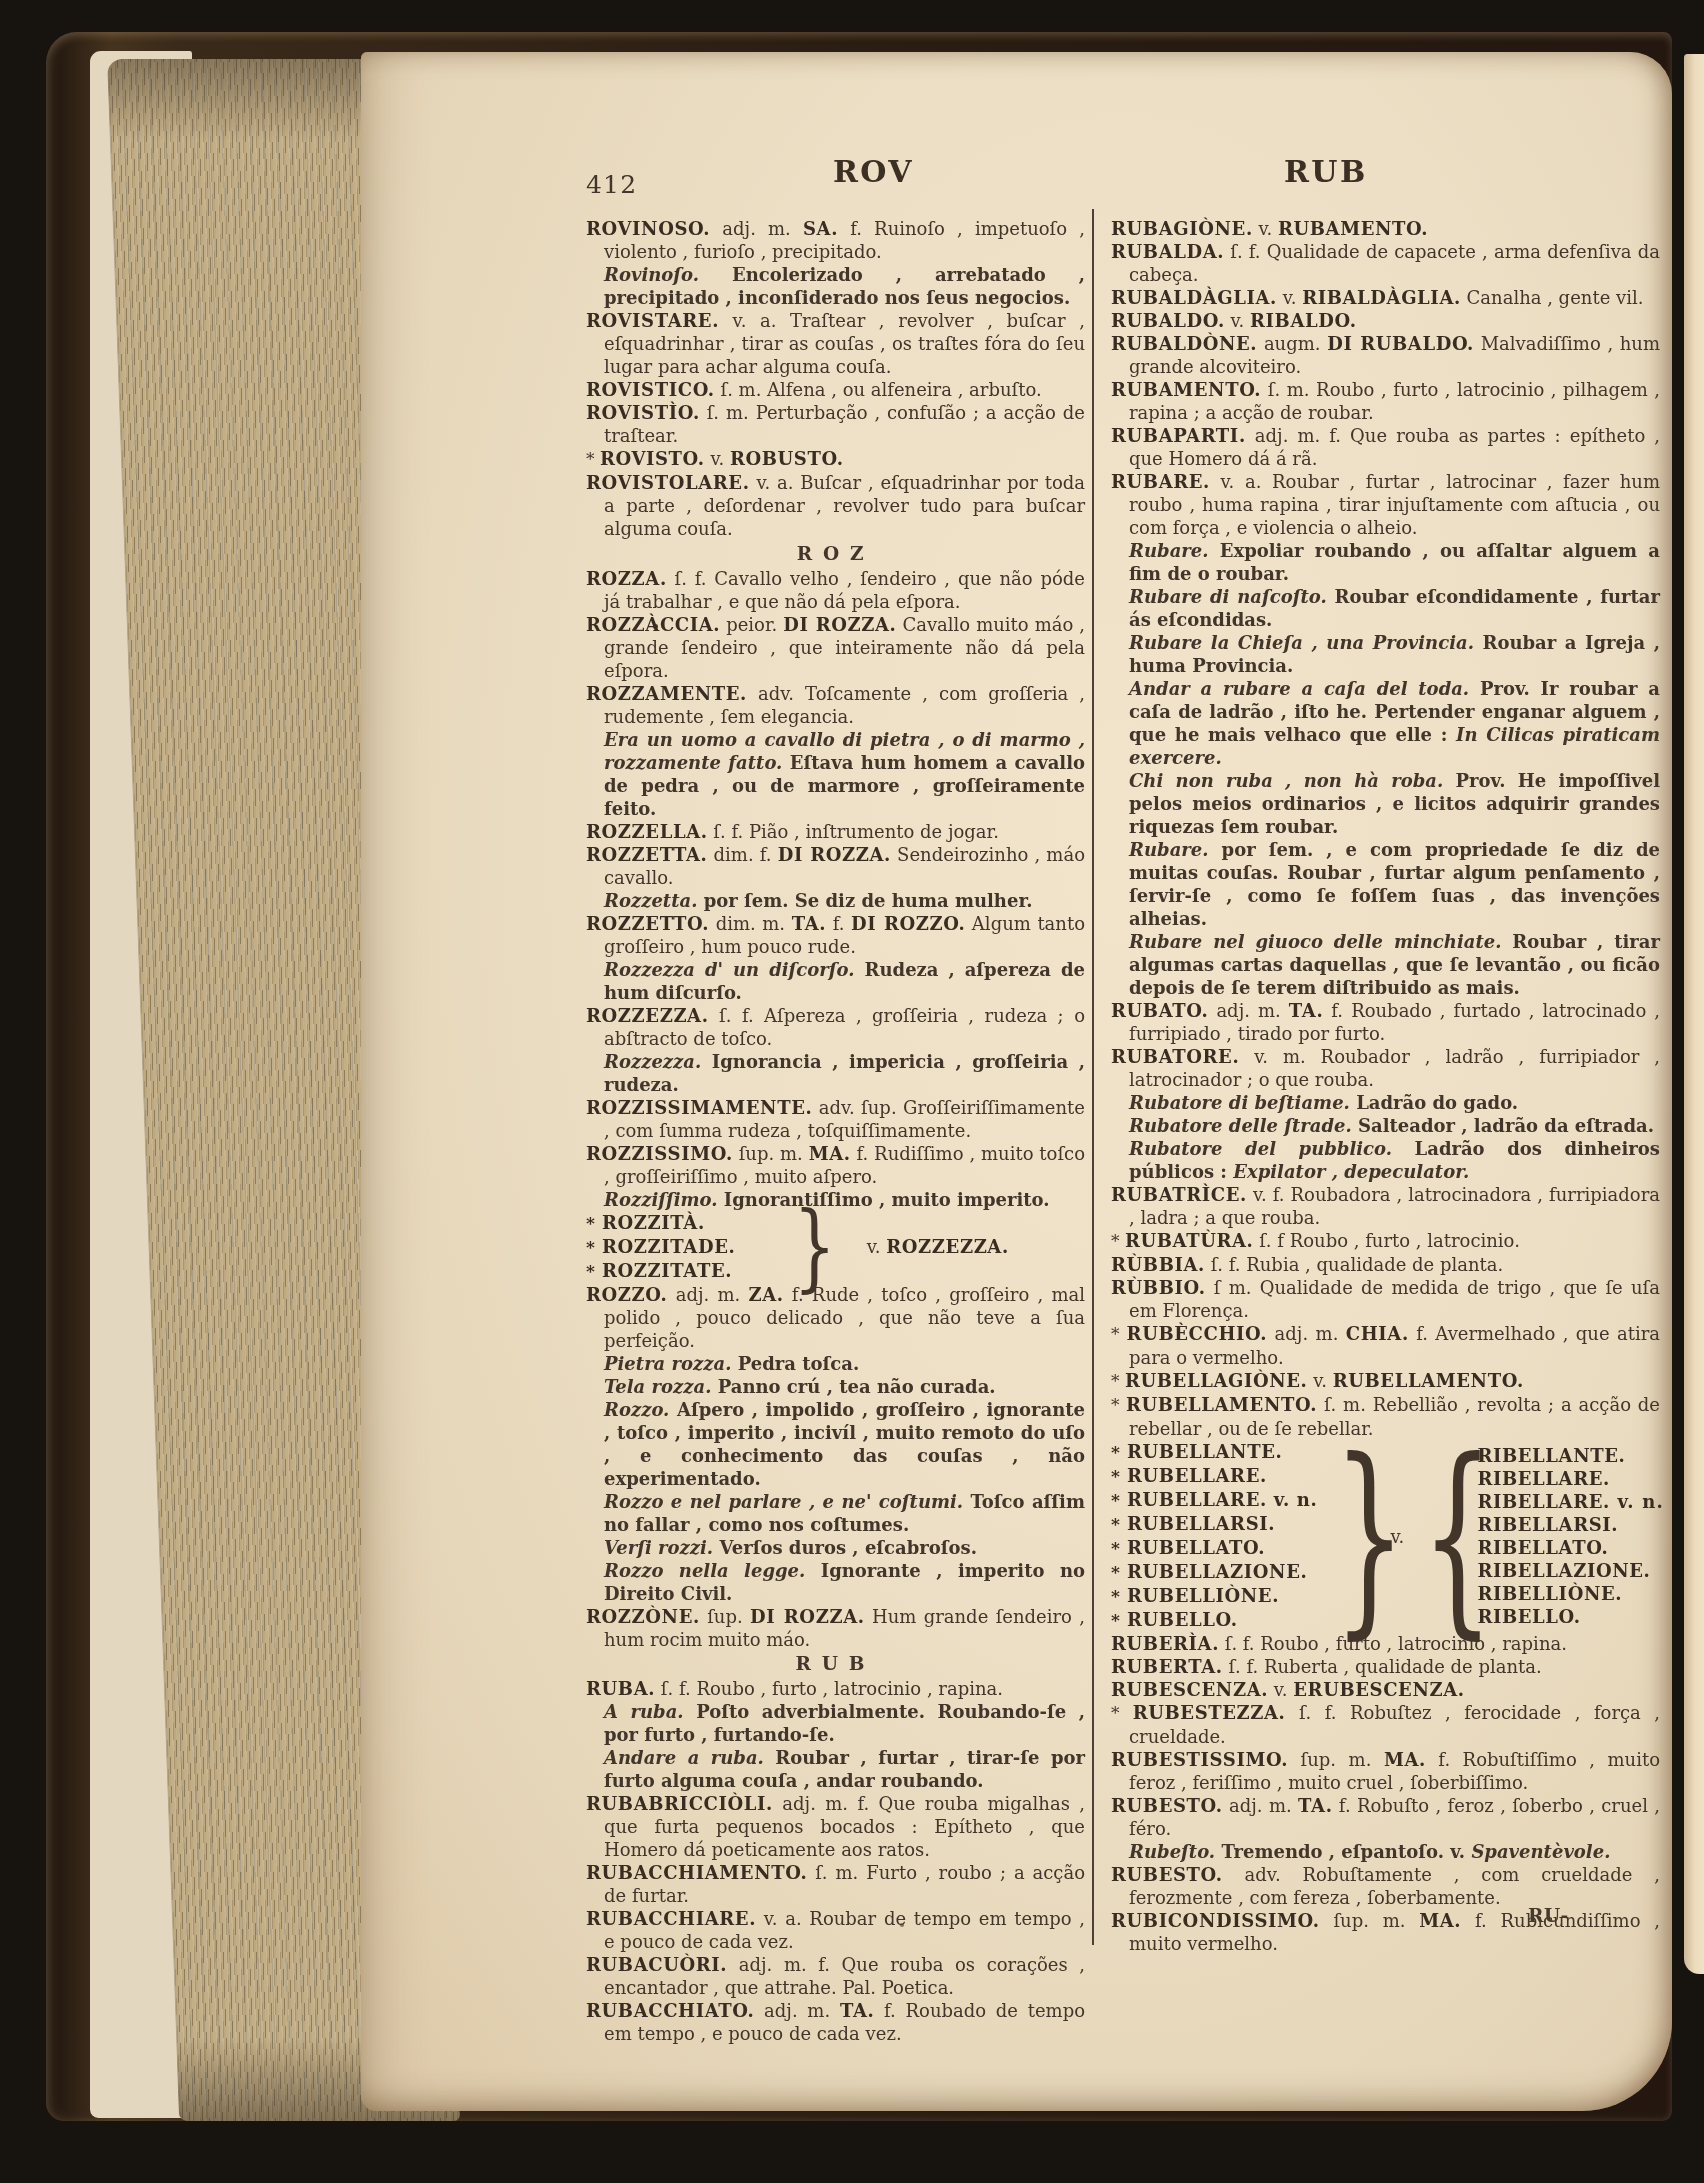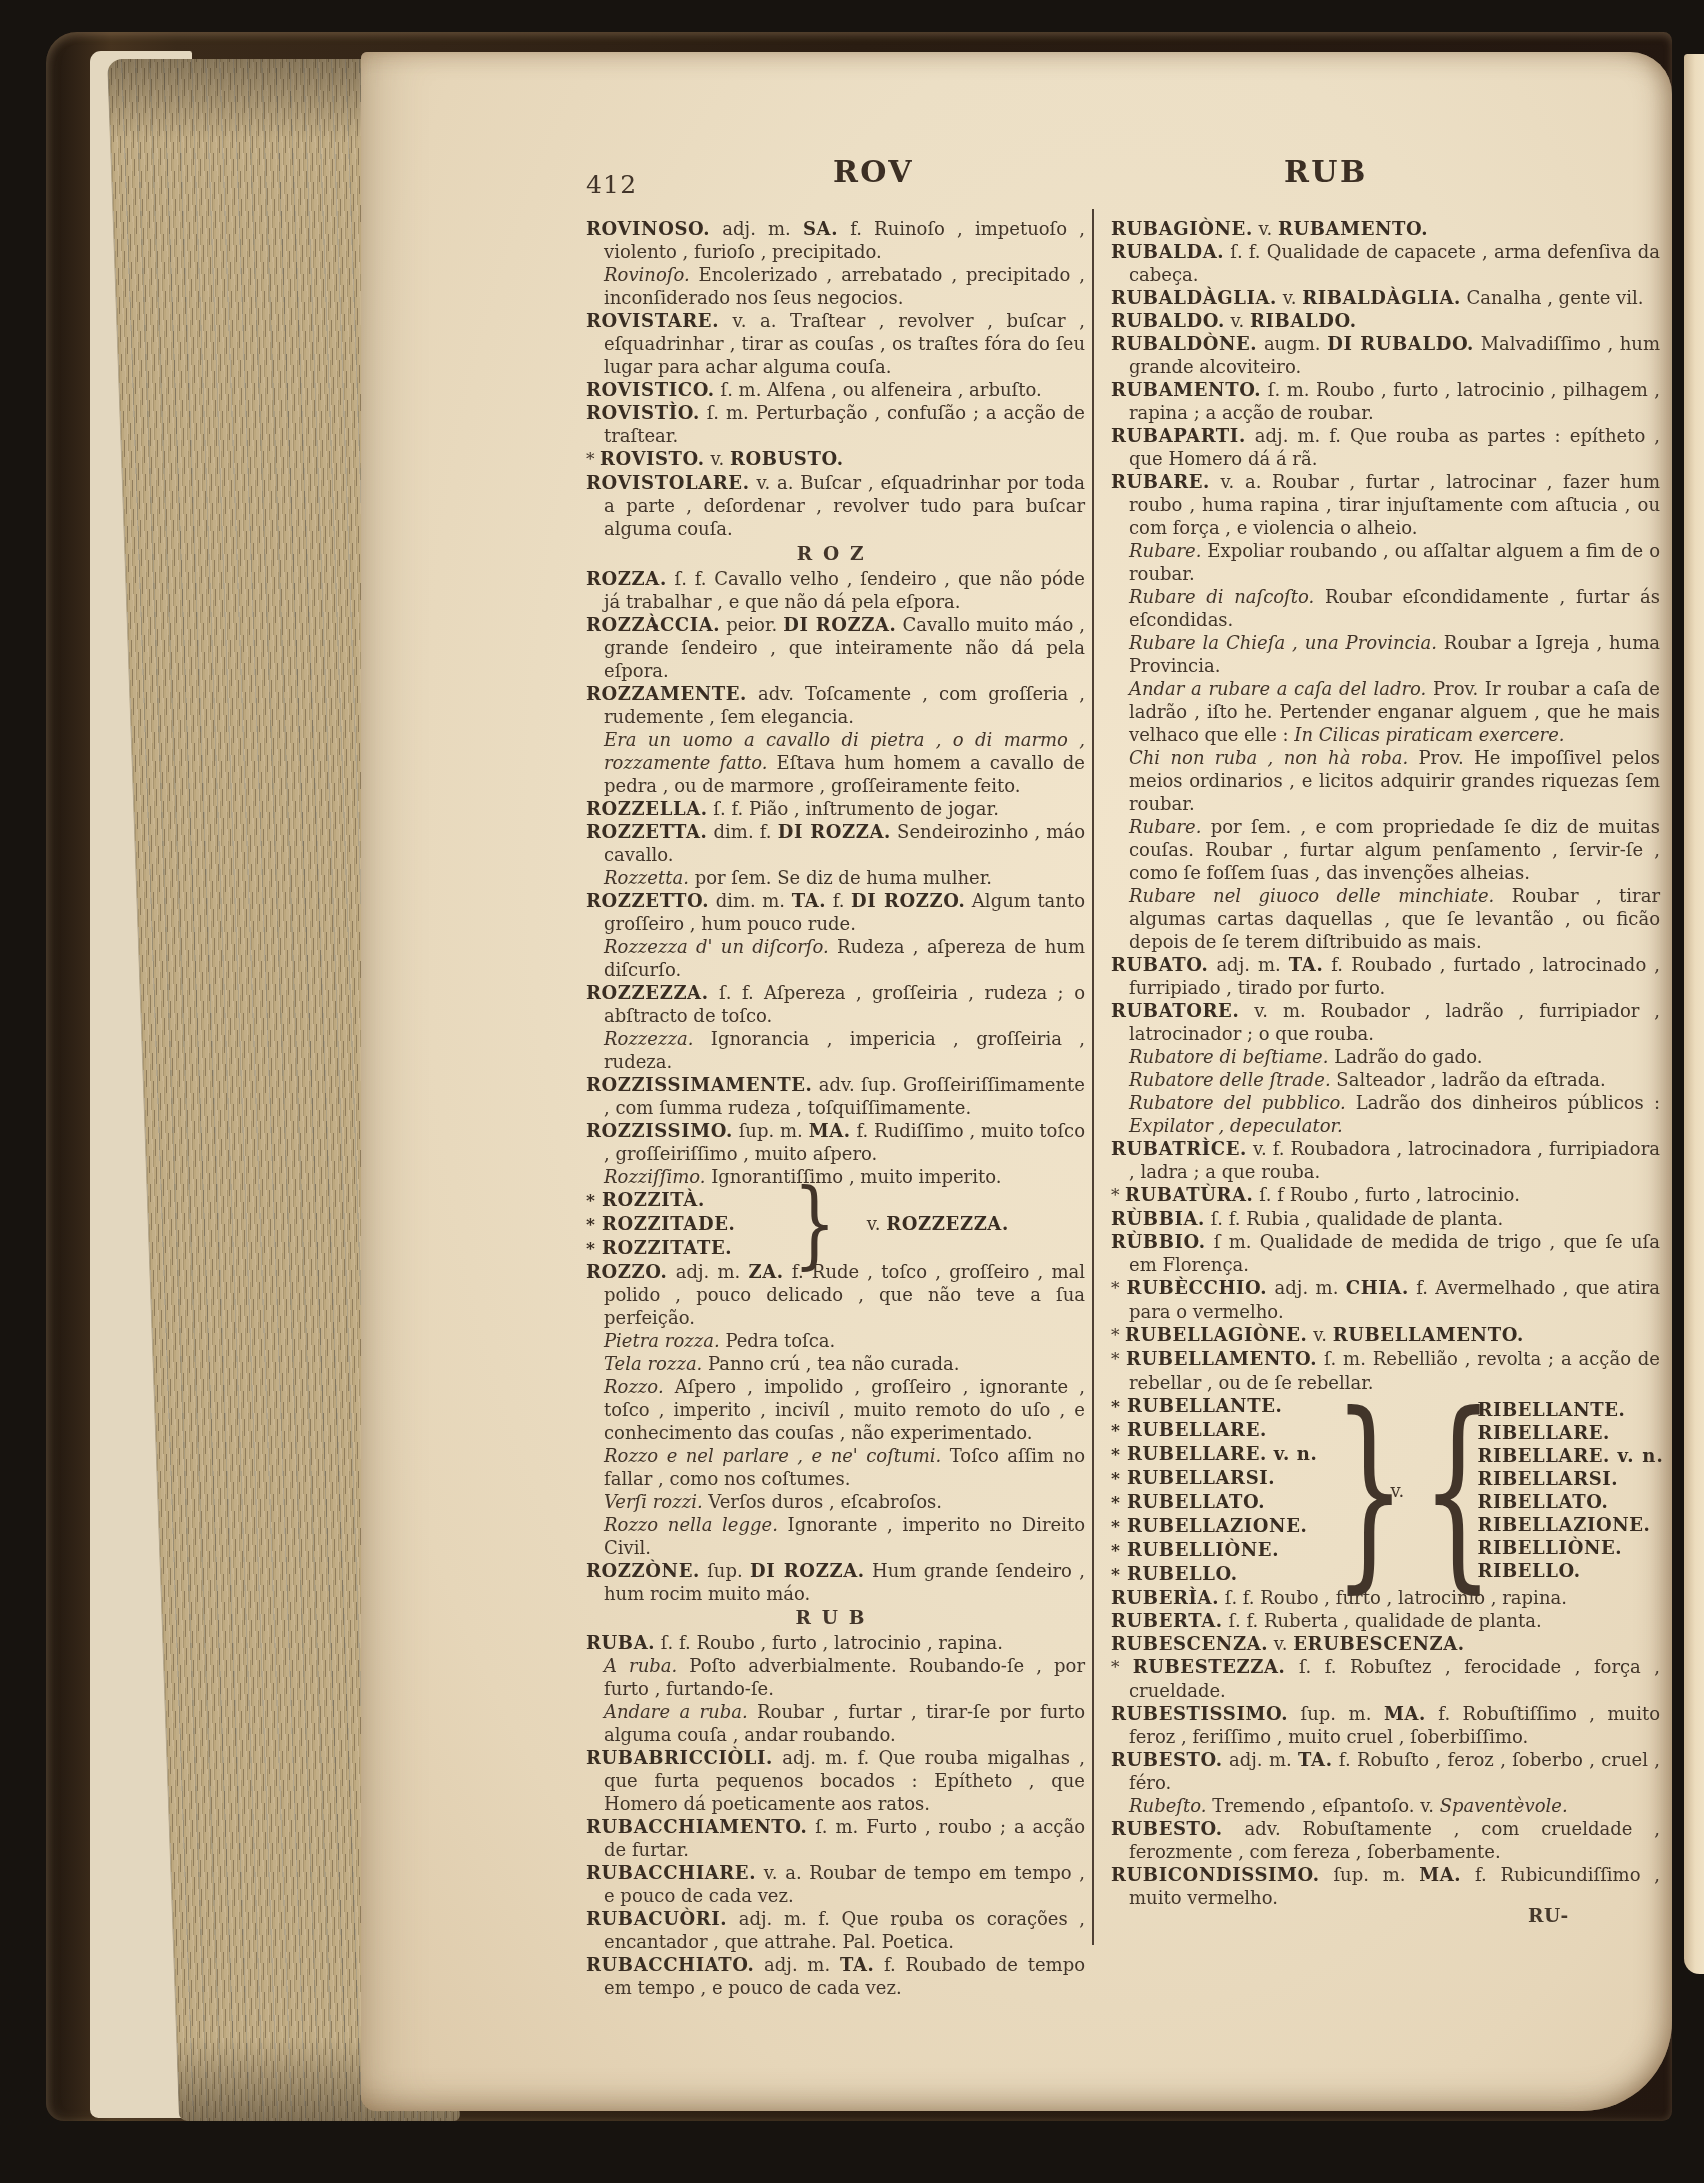--- a/index.html
+++ b/index.html
@@ -50,21 +50,21 @@
   .page-number{position:absolute;left:586px;top:170px;font-size:25px;letter-spacing:1.2px;}
   .running-head{position:absolute;top:154px;width:192px;text-align:left;font-size:30px;font-weight:bold;letter-spacing:2.4px;color:#3c2f24;}
   .running-head.rov{left:833px;}
   .running-head.rub{left:1284px;}
   .column-divider{position:absolute;left:1092px;top:209px;width:1.8px;height:1736px;background:#4e4034;}
   .catchword{position:absolute;left:1528px;top:1905px;font-size:18.6px;font-weight:bold;letter-spacing:0.6px;color:#46392c;}
   .col{position:absolute;top:217px;font-size:18px;line-height:23px;text-align:justify;}
   .col.left{left:586px;width:499px;}
   .col.right{left:1111px;width:549px;}
   p.entry{margin:0;padding-left:18px;text-indent:-18px;}
-  p.entry.sub{text-indent:0;}
+  p.entry.sub{text-indent:0;font-weight:bold;}
   b.hw,b.xr{font-weight:bold;letter-spacing:0.6px;color:#392d22;}
   i{font-style:italic;}
   .star{font-size:17px;}
   .sec{text-align:center;font-weight:bold;font-size:18.6px;letter-spacing:10.8px;margin:1.8px 0 1.8px 0;text-indent:0;}
   
   .bgrp{display:flex;align-items:center;margin:0;}
   .bgrp .blist div{font-weight:bold;letter-spacing:0.6px;line-height:23px;white-space:nowrap;color:#392d22;}
   .brace{font-family:"DejaVu Serif",serif;color:#42352a;font-weight:normal;}
   .b1 .blist{width:198px;}
   .b1 .brace{font-size:96px;line-height:69px;transform:scaleX(.7);}
@@ -145,21 +145,21 @@
       <p class="entry"><b class="hw">RUBALDA.</b> ſ. f. Qualidade de capacete , arma defenſiva da cabeça.</p>
       <p class="entry"><b class="hw">RUBALDÀGLIA.</b> v. <b class="xr">RIBALDÀGLIA.</b> Canalha , gente vil.</p>
       <p class="entry"><b class="hw">RUBALDO.</b> v. <b class="xr">RIBALDO.</b></p>
       <p class="entry"><b class="hw">RUBALDÒNE.</b> augm. <b class="xr">DI RUBALDO.</b> Malvadiſſimo , hum grande alcoviteiro.</p>
       <p class="entry"><b class="hw">RUBAMENTO.</b> ſ. m. Roubo , furto , latrocinio , pilhagem , rapina ; a acção de roubar.</p>
       <p class="entry"><b class="hw">RUBAPARTI.</b> adj. m. f. Que rouba as partes : epítheto , que Homero dá á rã.</p>
       <p class="entry"><b class="hw">RUBARE.</b> v. a. Roubar , furtar , latrocinar , fazer hum roubo , huma rapina , tirar injuſtamente com aſtucia , ou com força , e violencia o alheio.</p>
       <p class="entry sub"><i>Rubare.</i> Expoliar roubando , ou aſſaltar alguem a fim de o roubar.</p>
       <p class="entry sub"><i>Rubare di naſcoſto.</i> Roubar eſcondidamente , furtar ás eſcondidas.</p>
       <p class="entry sub"><i>Rubare la Chieſa , una Provincia.</i> Roubar a Igreja , huma Provincia.</p>
-      <p class="entry sub"><i>Andar a rubare a caſa del ladro.</i> Prov. Ir roubar a caſa de ladrão , iſto he. Pertender enganar alguem , que he mais velhaco que elle : <i>In Cilicas piraticam exercere.</i></p>
+      <p class="entry sub"><i>Andar a rubare a caſa del toda.</i> Prov. Ir roubar a caſa de ladrão , iſto he. Pertender enganar alguem , que he mais velhaco que elle : <i>In Cilicas piraticam exercere.</i></p>
       <p class="entry sub"><i>Chi non ruba , non hà roba.</i> Prov. He impoſſivel pelos meios ordinarios , e licitos adquirir grandes riquezas ſem roubar.</p>
       <p class="entry sub"><i>Rubare.</i> por ſem. , e com propriedade ſe diz de muitas couſas. Roubar , furtar algum penſamento , ſervir-ſe , como ſe foſſem ſuas , das invenções alheias.</p>
       <p class="entry sub"><i>Rubare nel giuoco delle minchiate.</i> Roubar , tirar algumas cartas daquellas , que ſe levantão , ou ficão depois de ſe terem diſtribuido as mais.</p>
       <p class="entry"><b class="hw">RUBATO.</b> adj. m. <b class="xr">TA.</b> f. Roubado , furtado , latrocinado , furripiado , tirado por furto.</p>
       <p class="entry"><b class="hw">RUBATORE.</b> v. m. Roubador , ladrão , furripiador , latrocinador ; o que rouba.</p>
       <p class="entry sub"><i>Rubatore di beſtiame.</i> Ladrão do gado.</p>
       <p class="entry sub"><i>Rubatore delle ſtrade.</i> Salteador , ladrão da eſtrada.</p>
       <p class="entry sub"><i>Rubatore del pubblico.</i> Ladrão dos dinheiros públicos : <i>Expilator , depeculator.</i></p>
       <p class="entry"><b class="hw">RUBATRÌCE.</b> v. f. Roubadora , latrocinadora , furripiadora , ladra ; a que rouba.</p>
       <p class="entry"><span class="star">* </span><b class="hw">RUBATÙRA.</b> ſ. f Roubo , furto , latrocinio.</p>

